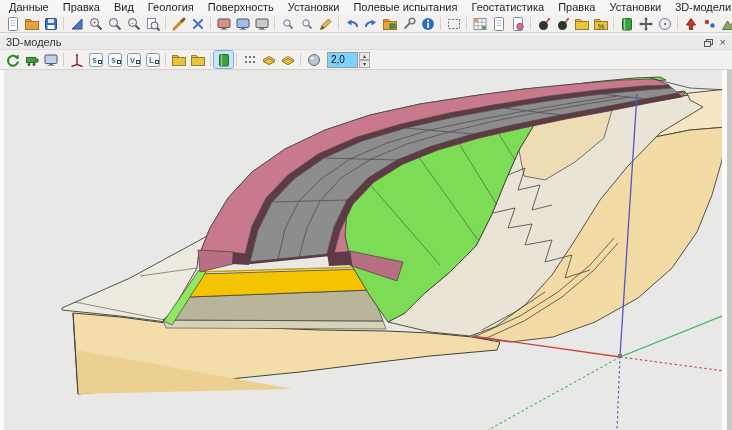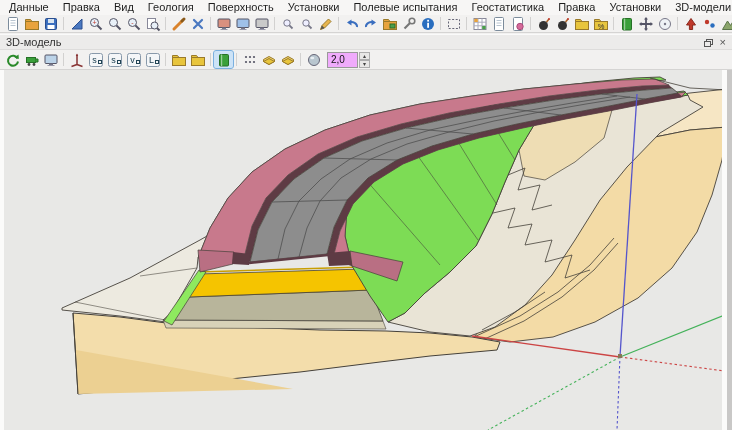--- a/index.html
+++ b/index.html
@@ -14,21 +14,21 @@
   .tbtn.active{background:#cde3f7;outline:1px solid #7ab0e0;}
   .tsep{width:1px;height:13px;background:#d2d1d0;margin:0 3px;flex:0 0 auto;}
   .paneltitle{position:absolute;left:0;top:34px;width:732px;height:16px;background:var(--title_bg);border-top:1px solid #fafafa;border-bottom:1px solid #dddcdb;box-sizing:border-box;display:flex;align-items:center;font-size:11px;color:#333;padding:0 6px;}
   .paneltitle .title{flex:1;}
   .wbtns{display:flex;align-items:center;gap:8px;}
   .wb{color:#555;font-size:11px;line-height:11px;cursor:default;display:inline-flex;align-items:center;}
   .floatbox{position:relative;width:8px;height:7px;display:inline-block;}
   .floatbox::before{content:"";position:absolute;left:2px;top:0;width:5px;height:4px;border:1px solid #555;}
   .floatbox::after{content:"";position:absolute;left:0;top:2px;width:5px;height:4px;border:1px solid #555;background:var(--title_bg);}
   .spinner{display:inline-flex;align-items:center;margin-left:4px;}
-  .spin-input{width:26px;height:14px;border:1px solid #9a9a9a;font-size:10px;font-family:"Liberation Sans",sans-serif;padding:0 0 0 3px;background:#f0abfc;color:#111;}
+  .spin-input{width:26px;height:14px;border:1px solid #9a9a9a;font-size:10px;font-family:"Liberation Sans",sans-serif;padding:0 0 0 3px;background:#7dd3fc;color:#111;}
   .spin-btns{display:inline-flex;flex-direction:column;margin-left:1px;}
   .sb{font-size:6px;line-height:7px;width:11px;height:8px;box-sizing:border-box;border:1px solid #adadad;background:#e8e7e6;color:#444;text-align:center;cursor:default;}
   .viewport{position:absolute;left:0;top:70px;width:732px;height:360px;background:var(--viewport_bg);}
   .viewport svg{display:block;}
   
   .f-offwhite{fill:var(--terrain_offwhite);stroke:var(--outline);stroke-width:0.9;}
   .f-cliff{fill:var(--terrain_cream);stroke:var(--outline);stroke-width:0.9;}
   .f-tanpatch{fill:var(--terrain_tan_patch);stroke:var(--outline);stroke-width:0.7;}
   .f-bandcream{fill:var(--terrain_tan_light);stroke:var(--outline);stroke-width:0.9;}
   .f-bandtan{fill:var(--terrain_tan);stroke:var(--outline);stroke-width:0.9;}

